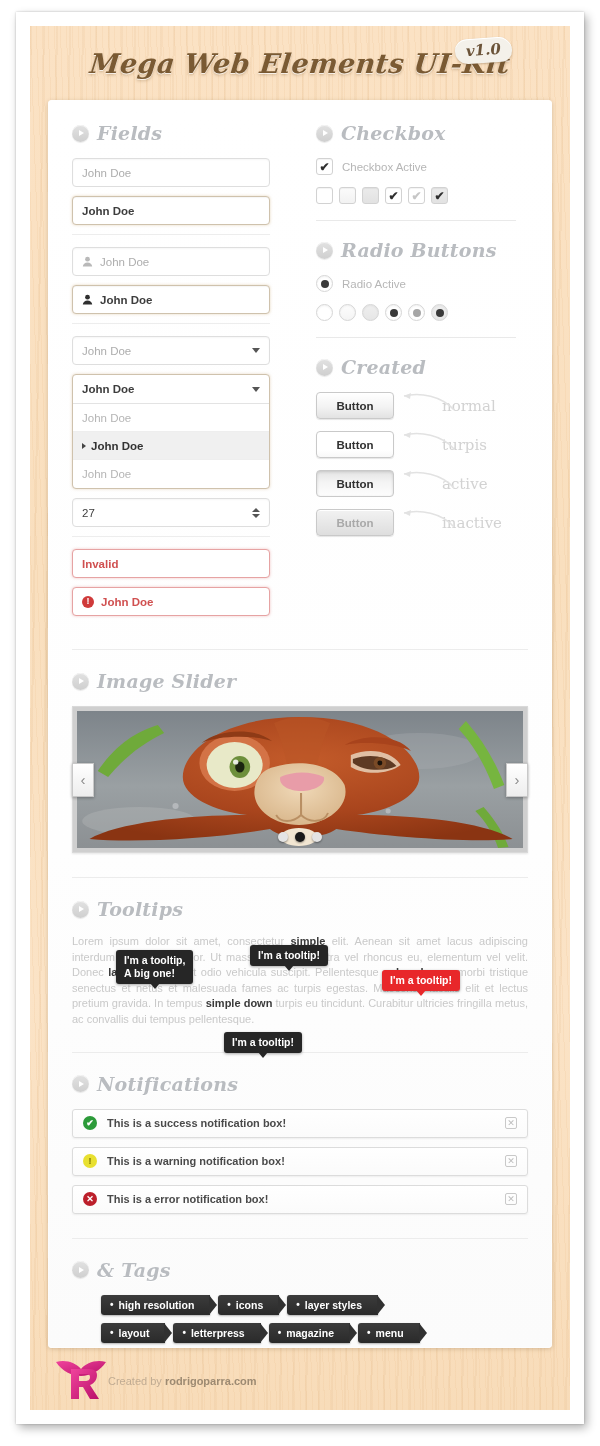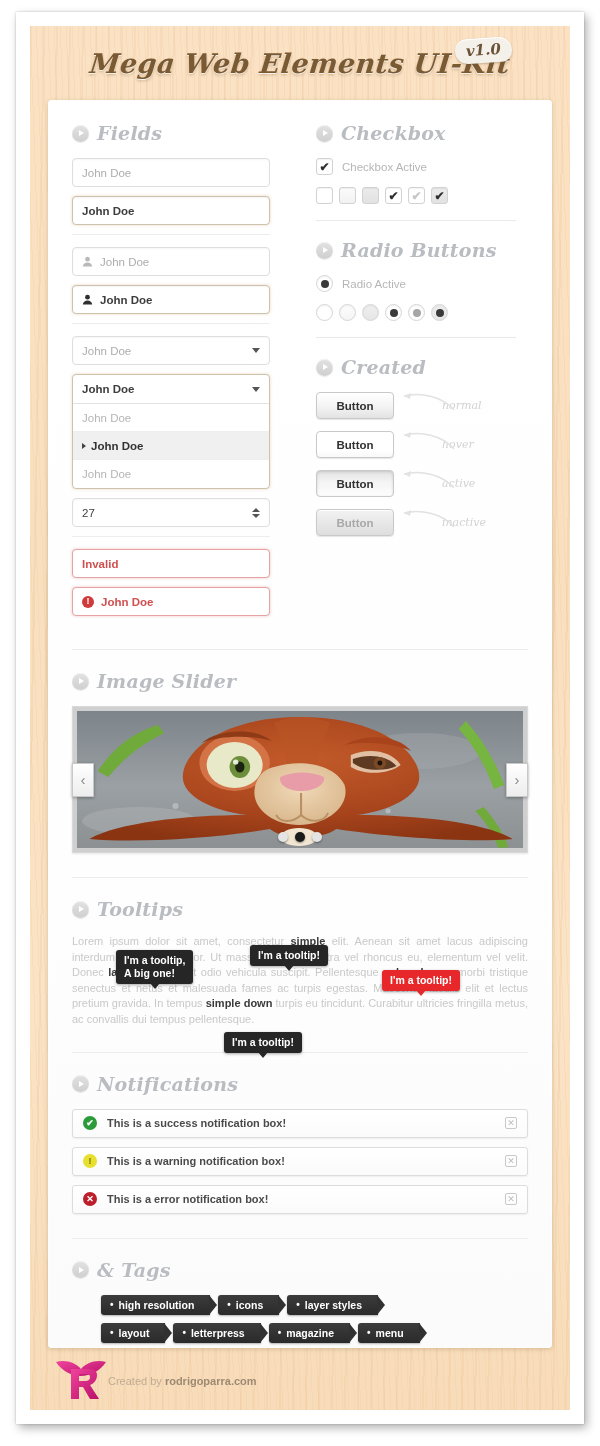--- a/index.html
+++ b/index.html
@@ -190,22 +190,22 @@
     display:flex;align-items:center;justify-content:center;
     font-size:11.5px; font-weight:bold; color:#313131;
     border:1px solid #c9c9c9;
     background: linear-gradient(180deg,#ffffff 0%, #f3f3f3 55%, #e2e2e2 100%);
     box-shadow: 0 1px 1px rgba(0,0,0,.10), inset 0 1px 0 #fff;
   }
   .btn.hover   { background: linear-gradient(180deg,#ffffff,#ffffff 72%, #f8f8f8); }
   .btn.active  { background: linear-gradient(180deg,#e4e4e4 0%, #f4f4f4 45%, #fdfdfd 100%); box-shadow: inset 0 1px 3px rgba(0,0,0,.14); }
   .btn.inactive{ color:#a9a9a9; background: linear-gradient(180deg,#f2f2f2,#dedede); }
   .btn-note {
-    font-family:"DejaVu Serif", serif; font-style:italic;
-    font-size:11px; color:#d2d2d2; margin-left: 48px;
+    font-family:"DejaVu Serif", serif; 
+    font-size:15px; color:#d2d2d2; margin-left: 48px;
   }
   .curve { position:absolute; left:84px; top:-2px; width:58px; height:24px; pointer-events:none; }
 
   
   .wide-sep { height:1px; background:#ececec; margin: 24px 0 20px; }
 
   .slider-box {
     position: relative;
     height: 147px; border:1px solid #d9d9d9; background:#cfcfcf; padding:4px;
     box-shadow: 0 1px 2px rgba(0,0,0,.10);
@@ -462,21 +462,21 @@
                 </svg>
               <span class="btn-note">normal</span>
             </div>
 
             <div class="btn-row">
               <span class="btn hover">Button</span>
               <svg class="curve" viewBox="0 0 58 24">
                   <path d="M4 6 C 20 2, 42 6, 54 20" stroke="#e2e2e2" stroke-width="1.4" fill="none"></path>
                   <path d="M4 6 l 7 -3 l -1 6 z" fill="#e2e2e2"></path>
                 </svg>
-              <span class="btn-note">hover</span>
+              <span class="btn-note">turpis</span>
             </div>
 
             <div class="btn-row">
               <span class="btn active">Button</span>
               <svg class="curve" viewBox="0 0 58 24">
                   <path d="M4 6 C 20 2, 42 6, 54 20" stroke="#e2e2e2" stroke-width="1.4" fill="none"></path>
                   <path d="M4 6 l 7 -3 l -1 6 z" fill="#e2e2e2"></path>
                 </svg>
               <span class="btn-note">active</span>
             </div>

